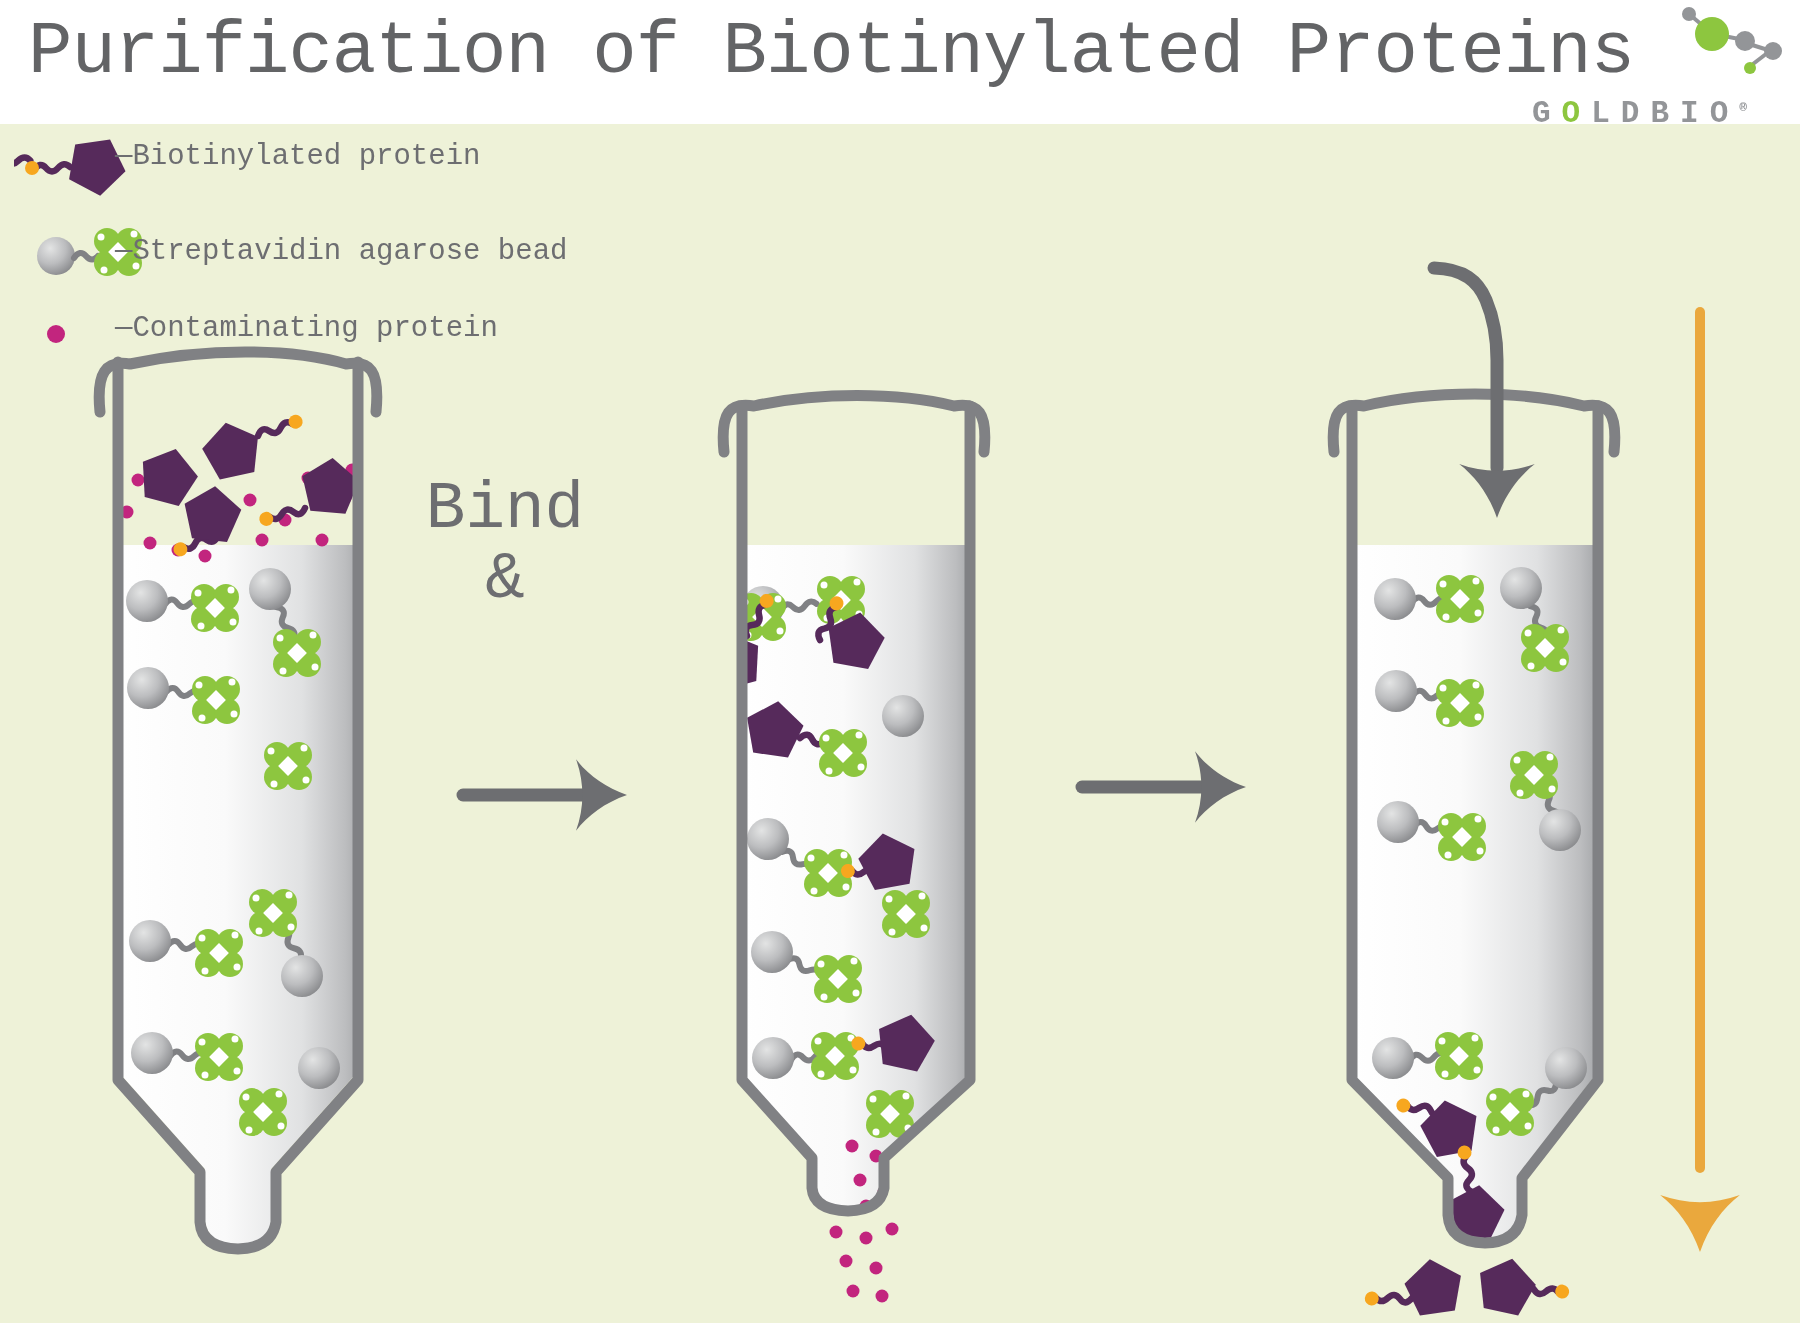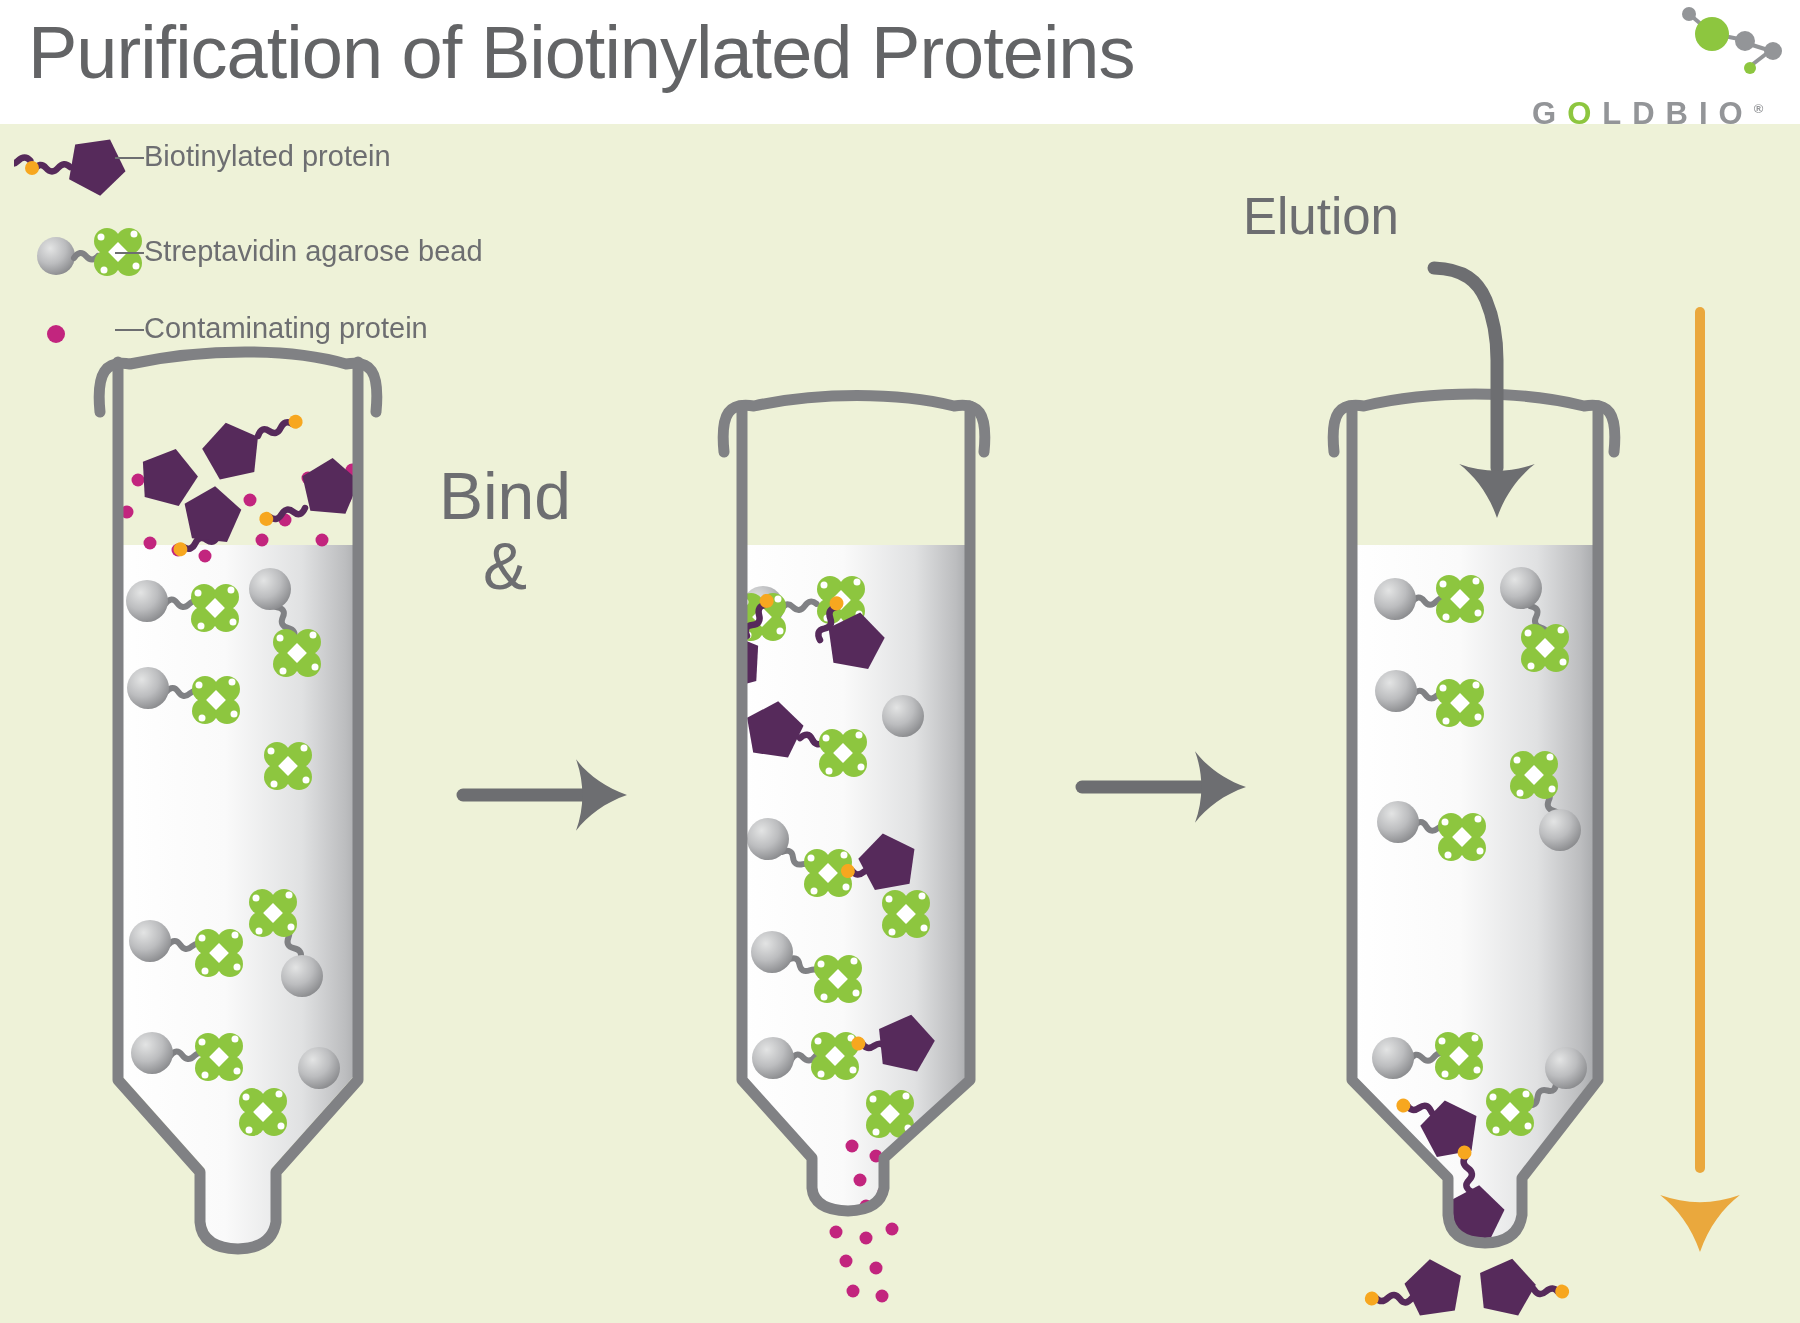--- a/index.html
+++ b/index.html
@@ -4,21 +4,21 @@
 <style>
   :root{
     --bg:#eef2d8; --header-bg:#ffffff; --title-text:#636466; --body-text:#6d6e71;
     --column-outline:#808184; --biotinylated-protein:#562a5b; --streptavidin-green:#8dc63f;
     --contaminating-protein:#c2257e; --biotin-tip:#f7a71f; --flow-arrow:#eaa83d;
     --logo-gray:#939598; --logo-green:#8dc63f;
   }
   *{margin:0;padding:0;box-sizing:border-box}
   html,body{background:#fff}
   .canvas{position:relative;width:1800px;height:1323px;background:var(--bg);overflow:hidden;
-          font-family:Liberation Sans, sans-serif;padding-left:28px;}
+          font-family:Liberation Mono, monospace;padding-left:28px;}
   .header{position:absolute;left:0;top:0;width:1800px;height:124px;background:var(--header-bg);}
   .title{position:absolute;left:28px;top:10px;font-size:74px;color:var(--title-text);letter-spacing:-1px;}
   .logo-text{position:absolute;left:1532px;top:52px;font-size:31px;font-weight:600;
              letter-spacing:11px;color:var(--logo-gray);margin-top:44px;}
   .logo-text .green{color:var(--logo-green);}
   .logo-text sup{font-size:13px;letter-spacing:0;}
   .logo-mol{position:absolute;left:1656px;top:2px;}
   .legend-label{position:absolute;font-size:29px;color:var(--body-text);white-space:nowrap;}
   .legend-icon{position:absolute;}
   .step-label{position:absolute;color:var(--body-text);text-align:center;font-size:66px;line-height:1.06;}
@@ -93,26 +93,25 @@
       </g>
     </svg>
     <div class="legend-label" style="left:115px;top:235px">—Streptavidin agarose bead</div>
 
     <svg class="legend-icon" style="left:14px;top:300px" width="140" height="70">
       <circle cx="42" cy="34" r="9" fill="var(--contaminating-protein)"></circle>
     </svg>
     <div class="legend-label" style="left:115px;top:312px">—Contaminating protein</div>
   </div>
 
-  <div class="step-label" style="left:350px;top:462px;width:310px">
+  <div class="step-label" style="left:350px;top:475px;width:310px">
     <div>Bind</div>
     <div>&amp;</div>
   </div>
   <div class="note-label" style="left:1243px;top:183px">
-    <div>Elution</div>
   </div>
 
   <svg class="diagram" width="1800" height="1323">
     <defs>
       <linearGradient id="gMatrix" x1="0" y1="0" x2="1" y2="0">
         <stop offset="0" stop-color="#ffffff"></stop>
           <stop offset="0.45" stop-color="#fafafa"></stop>
         <stop offset="0.75" stop-color="#e0e1e2"></stop>
           <stop offset="0.92" stop-color="#bcbdbf"></stop>
         <stop offset="1" stop-color="#a0a2a5"></stop>

